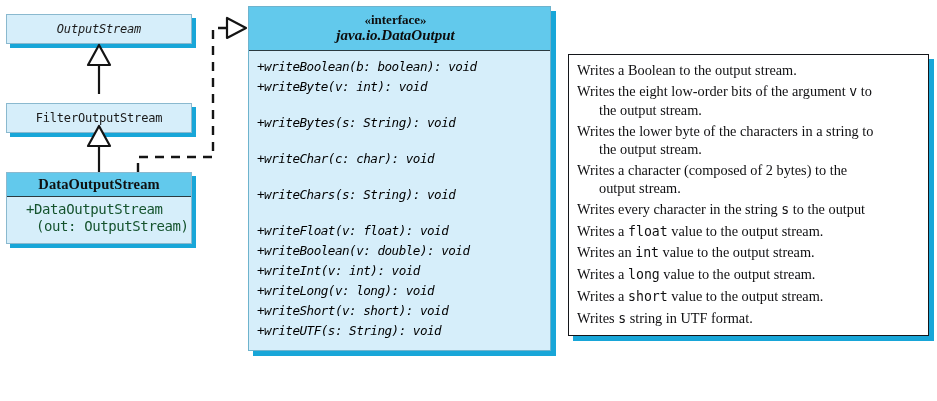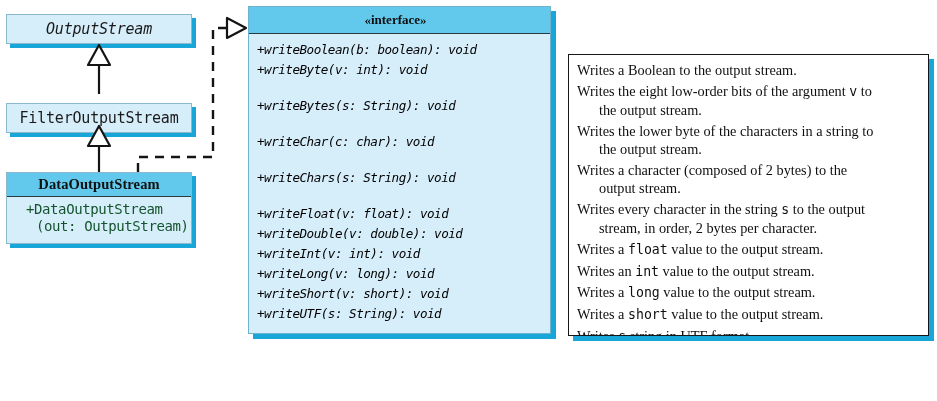--- a/index.html
+++ b/index.html
@@ -23,21 +23,21 @@
     border: 1px solid #8ab9cf;
     box-shadow: 4px 4px 0 0 #18a6d8;
   }
 
   
   .simple-class {
     display: flex;
     align-items: center;
     justify-content: center;
     font-family: "DejaVu Sans Mono", "Liberation Mono", monospace;
-    font-size: 15px;
+    font-size: 12px;
     color: #1a1a1a;
     letter-spacing: -0.2px;
   }
   .simple-class.abstract { font-style: italic; }
 
   
   .class-box { padding: 0; }
   .class-header {
     background: #62c9ec;
     border-bottom: 1px solid #2b3a40;
@@ -154,43 +154,44 @@
   <div class="class-header">DataOutputStream</div>
   <div class="class-body">
     <span>+DataOutputStream</span>
     <span class="indent">(out: OutputStream)</span>
   </div>
 </div>
 
 <div id="interface-box">
   <div class="iface-header">
     <span class="iface-stereotype">«interface»</span>
+    <span class="iface-name">java.io.DataOutput</span>
   </div>
   <div class="iface-methods">
     <div class="method-line">+writeBoolean(b: boolean): void</div>
     <div class="method-line gap-36">+writeByte(v: int): void</div>
     <div class="method-line gap-36">+writeBytes(s: String): void</div>
     <div class="method-line gap-36">+writeChar(c: char): void</div>
     <div class="method-line gap-36">+writeChars(s: String): void</div>
     <div class="method-line">+writeFloat(v: float): void</div>
-    <div class="method-line">+writeDouble(v: double): void</div>
+    <div class="method-line">+writeBoolean(v: double): void</div>
     <div class="method-line">+writeInt(v: int): void</div>
     <div class="method-line">+writeLong(v: long): void</div>
     <div class="method-line">+writeShort(v: short): void</div>
     <div class="method-line">+writeUTF(s: String): void</div>
   </div>
 </div>
 
 <div id="desc-panel">
 
 <div class="desc-item">Writes a Boolean to the output stream.</div>
     <div class="desc-item">Writes the eight low-order bits of the argument <span class="mono">v</span> to<span class="cont">the output stream.</span></div>
     <div class="desc-item">Writes the lower byte of the characters in a string to<span class="cont">the output stream.</span></div>
     <div class="desc-item">Writes a character (composed of 2 bytes) to the<span class="cont">output stream.</span></div>
-    <div class="desc-item">Writes every character in the string <span class="mono">s</span> to the output<span class="cont">stream, in order, 2 bytes per character.</span></div>
+    <div class="desc-item">Writes every character in the string <span class="mono">s</span> to the output</div>
     <div class="desc-item">Writes a <span class="mono">float</span> value to the output stream.</div>
     <div class="desc-item">Writes an <span class="mono">int</span> value to the output stream.</div>
     <div class="desc-item">Writes a <span class="mono">long</span> value to the output stream.</div>
     <div class="desc-item">Writes a <span class="mono">short</span> value to the output stream.</div>
     <div class="desc-item">Writes <span class="mono">s</span> string in UTF format.</div>
   </div>
 
 <svg id="connectors" viewBox="0 0 937 401" xmlns="http://www.w3.org/2000/svg">
 
   <g>

